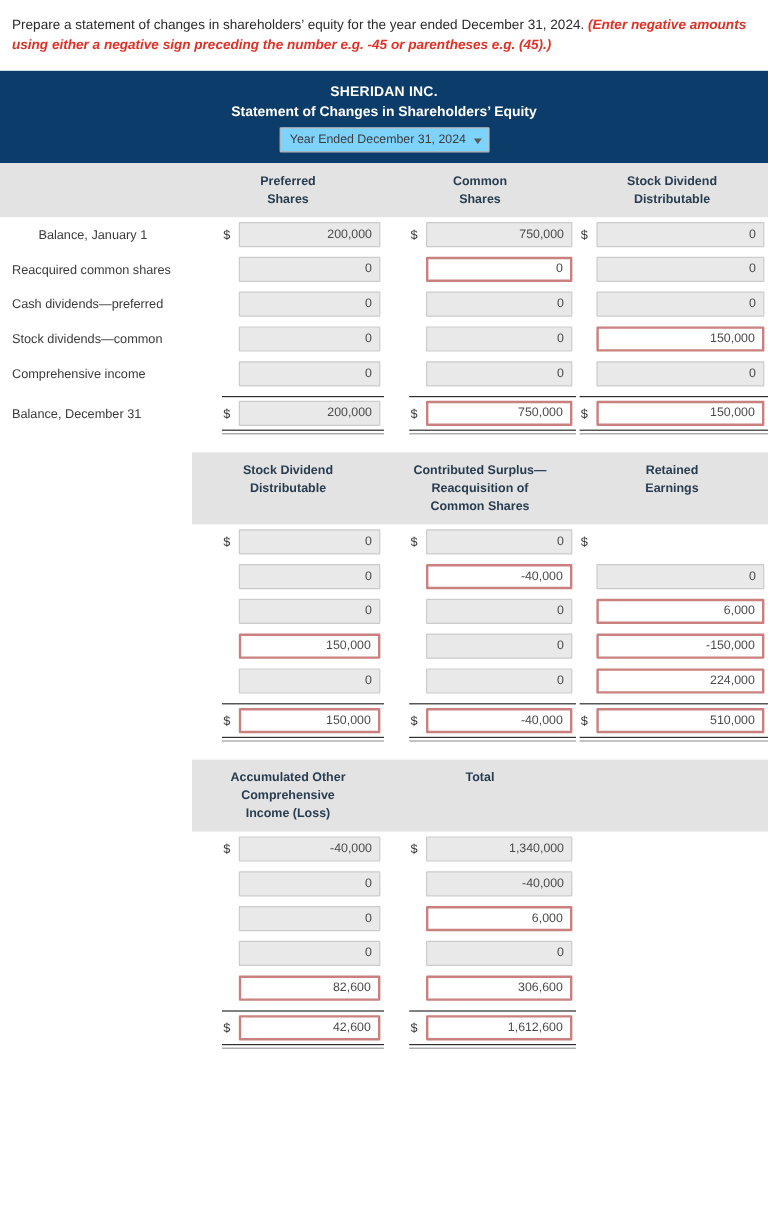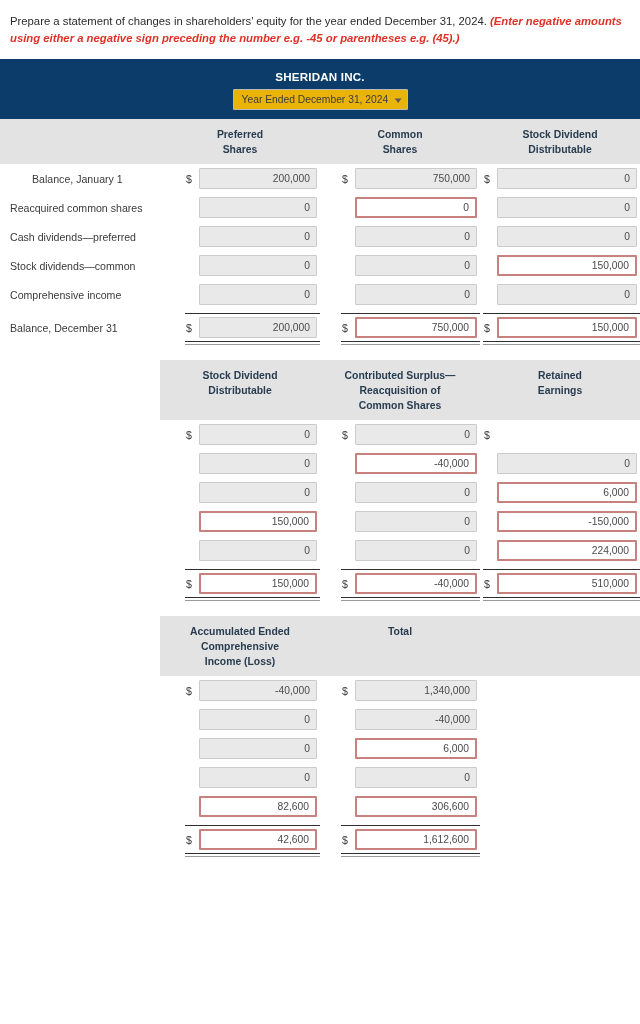--- a/index.html
+++ b/index.html
@@ -45,21 +45,21 @@
   }
   .title-band .stmt {
     font-size: 11.6px;
     font-weight: bold;
     line-height: 17px;
   }
   .period-select {
     margin: 4px auto 0 auto;
     width: 175px;
     height: 21px;
-    background: #eab308;
+    background: #7dd3fc;
     border: 1px solid #b9b9b9;
     border-radius: 1px;
     color: #3c3c3c;
     font-size: 10.3px;
     display: flex;
     align-items: center;
     padding: 0 6px 0 8px;
     box-sizing: border-box;
   }
   .period-select .sel-label { flex: 1; text-align: left; }
@@ -155,20 +155,21 @@
 </head>
 <body>
 
 <div class="instruction">
   <span>Prepare a statement of changes in shareholders’ equity for the year ended December 31, 2024.</span>
   <span class="hint">(Enter negative amounts using either a negative sign preceding the number e.g. -45 or parentheses e.g. (45).)</span>
 </div>
 
 <div class="title-band">
   <div class="co">SHERIDAN INC.</div>
+  <div class="stmt">Statement of Changes in Shareholders’ Equity</div>
   <div class="period-select">
     <span class="sel-label">Year Ended December 31, 2024</span>
     <span class="chev">▾</span>
   </div>
 </div>
 
 <div id="sections-host">
     <div class="block" style="margin-bottom: 14px;">
       <div class="head-band" style="margin-left: 0px; width: 640px;">
         <div class="head-cell blank" style="width: 160px;">&nbsp;</div>
@@ -450,21 +451,21 @@
           <div class="ruleholder rule-top rule-bot-dbl" style="display: flex; align-items: center; width: 157px; padding-top: 3px; padding-bottom: 3px;">
             <span class="dollar">$</span>
             <div class="fld flagged" style="width: 140px;">510,000</div>
           </div>
         </div>
       </div>
     </div>
     <div class="block" style="margin-bottom: 14px;">
       <div class="head-band" style="margin-left: 160px; width: 480px;">
         <div class="head-cell" style="width: 160px;">
-          <div>Accumulated Ended</div>
+          <div>Accumulated Other</div>
           <div>Comprehensive</div>
           <div>Income (Loss)</div>
         </div>
         <div class="head-cell" style="width: 160px;">
           <div>Total</div>
         </div>
       </div>
       <div class="row">
         <div style="width: 160px; min-width: 160px;"></div>
         <div class="cell" style="width: 160px;">

